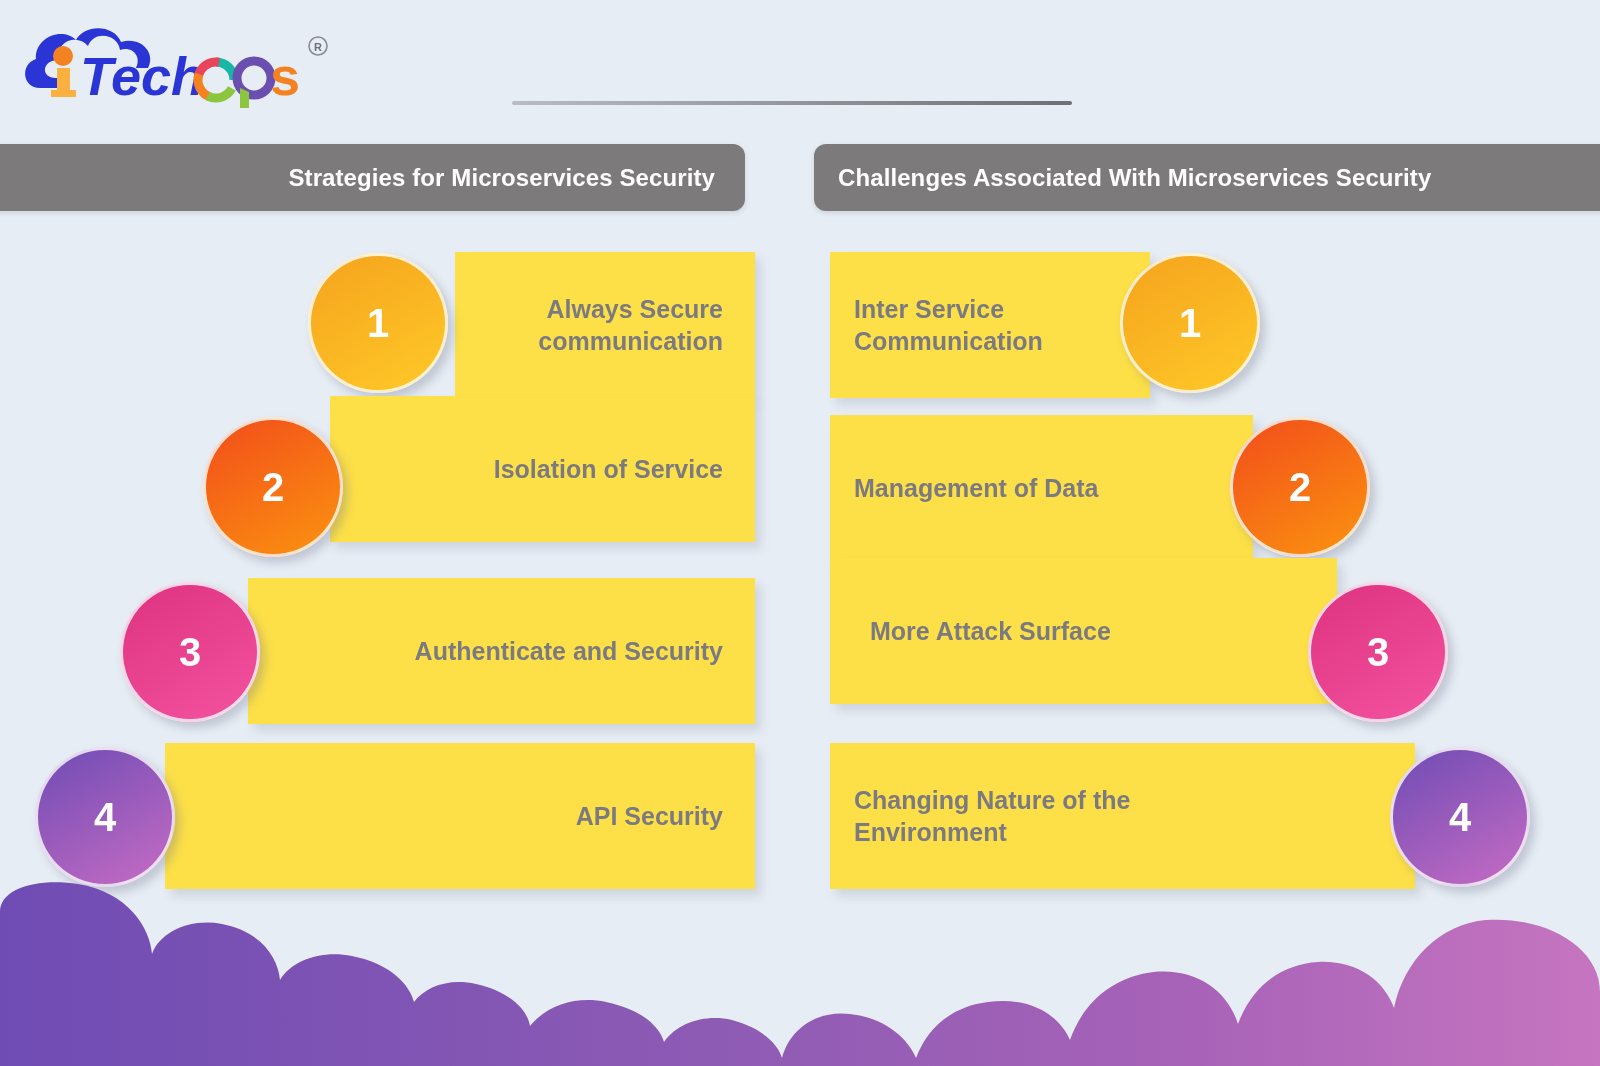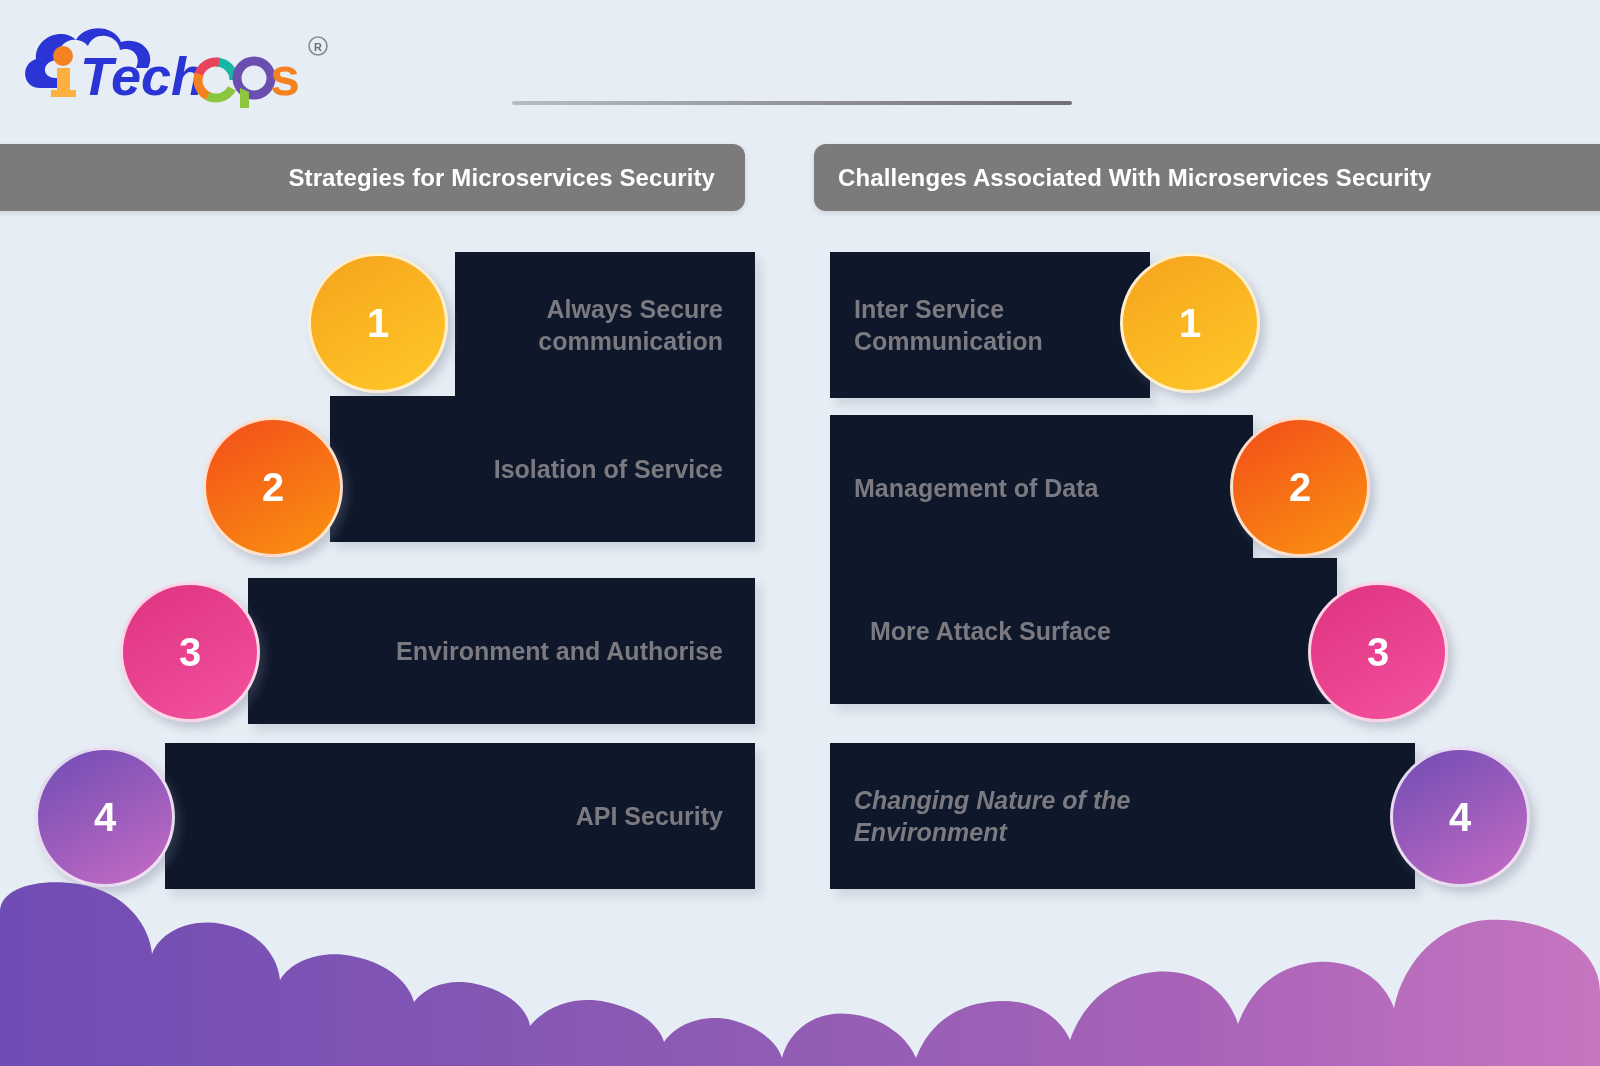--- a/index.html
+++ b/index.html
@@ -60,21 +60,21 @@
     left:814px; top:144px; width:806px;
     border-top-left-radius:12px; border-bottom-left-radius:12px;
     justify-content:flex-start;
     padding-left:24px;
   }
 
   
   .card {
     position:absolute;
     height:146px;
-    background:#0f172a;
+    background:#fde047;
     box-shadow:6px 7px 9px rgba(120,130,150,.22);
     display:flex;
     align-items:center;
   }
   .card-left  { justify-content:flex-end; padding-right:32px; }
   .card-right { justify-content:flex-start; padding-left:24px; }
 
   .card-text {
     color:#7b7a80;
     font-size:25px;
@@ -162,21 +162,21 @@
 
 <div class="card card-left" style="left:330px; top:396px; width:425px;">
   <span class="card-text">Isolation of Service</span>
 </div>
 <div class="circle" style="left:203px; top:417px; width:140px; height:140px;
             background:linear-gradient(150deg,#f24d1a 0%,#fb9310 100%);">
   <span>2</span>
 </div>
 
 <div class="card card-left" style="left:248px; top:578px; width:507px;">
-  <span class="card-text">Environment and Authorise</span>
+  <span class="card-text">Authenticate and Security</span>
 </div>
 <div class="circle" style="left:120px; top:582px; width:140px; height:140px;
             background:linear-gradient(150deg,#de3380 0%,#f3529f 100%);">
   <span>3</span>
 </div>
 
 <div class="card card-left" style="left:165px; top:743px; width:590px;">
   <span class="card-text">API Security</span>
 </div>
 <div class="circle" style="left:35px; top:747px; width:140px; height:140px;
@@ -201,21 +201,21 @@
 </div>
 
 <div class="card card-right" style="left:830px; top:558px; width:507px;padding-left:40px;">
   <span class="card-text">More Attack Surface</span>
 </div>
 <div class="circle" style="left:1308px; top:582px; width:140px; height:140px;
             background:linear-gradient(150deg,#de3380 0%,#f3529f 100%);">
   <span>3</span>
 </div>
 
-<div class="card card-right" style="left:830px; top:743px; width:585px;font-style:italic;">
+<div class="card card-right" style="left:830px; top:743px; width:585px;">
   <span class="card-text">Changing Nature of the<br>Environment</span>
 </div>
 <div class="circle" style="left:1390px; top:747px; width:140px; height:140px;
             background:linear-gradient(150deg,#6f4cb4 0%,#c66cc4 100%);">
   <span>4</span>
 </div>
 
 <div class="cloud">
   <svg viewBox="0 0 1600 190" preserveAspectRatio="none" xmlns="http://www.w3.org/2000/svg">
     <defs>

